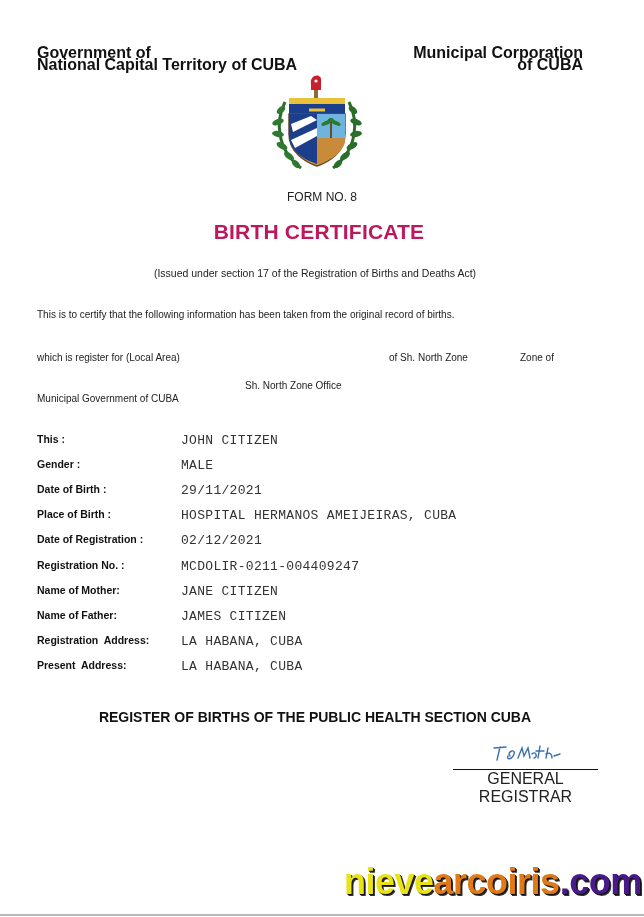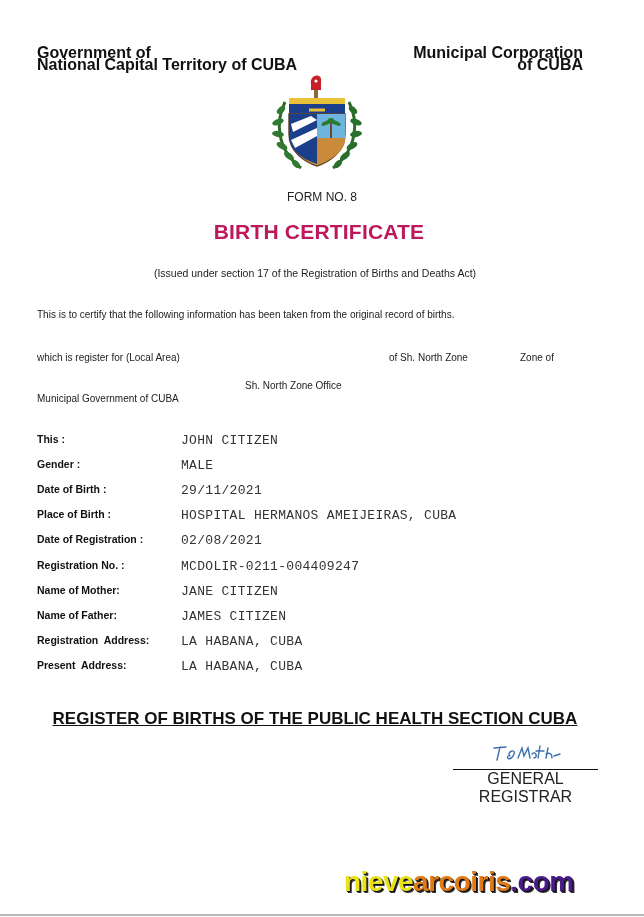--- a/index.html
+++ b/index.html
@@ -18,25 +18,25 @@
   .reg-line { top: 352px; }
   .reg-a { left: 37px; }
   .reg-b { left: 245px; margin-top: 28px; }
   .reg-c { left: 389px; }
   .reg-d { left: 520px; }
   .muni { left: 37px; top: 393px; }
   .fields { left: 37px; top: 433px; }
   .row { position: absolute; left: 0; height: 14px; width: 500px; }
   .lbl { position: absolute; left: 0; font-size: 10.5px; font-weight: bold; color: #111; white-space: pre; }
   .val { position: absolute; left: 144px; font-family: "Liberation Mono", monospace; font-size: 13px; color: #333; letter-spacing: 0.3px; white-space: pre; }
-  .register { left: 0; width: 630px; top: 709px; text-align: center; font-size: 17px; font-weight: bold; color: #111; text-decoration: underline; }
+  .register { left: 0; width: 630px; top: 709px; text-align: center; font-size: 14px; font-weight: bold; color: #111; }
   .sig { left: 490px; top: 742px; width: 75px; height: 22px; }
   .sig-line { left: 453px; top: 769px; width: 145px; height: 1px; background: #111; }
   .registrar { left: 453px; width: 145px; top: 770px; text-align: center; font-size: 16px; color: #222; }
-  .watermark { left: 344px; top: 864px; font-family: "Liberation Sans", sans-serif; font-weight: bold; font-size: 28px; letter-spacing: -0.5px; line-height: 36px; }
+  .watermark { left: 344px; top: 864px; font-family: "Liberation Sans", sans-serif; font-weight: bold; font-size: 36px; letter-spacing: -0.5px; line-height: 36px; }
   .wm-1 { color: #e8e217; text-shadow: 1px 1px 0 #111, 2px 2px 0 #333; }
   .wm-2 { color: #e07a16; text-shadow: 1px 1px 0 #111, 2px 2px 0 #333; }
   .wm-3 { color: #4b1a8a; text-shadow: 1px 1px 0 #111, 2px 2px 0 #333; }
   .bottom-rule { left: 0; top: 914px; width: 644px; height: 2px; background: #b9b9b9; }
 </style>
 </head>
 <body>
 
 <div class="abs hdr hdr-left">
   <div>Government of</div>
@@ -121,21 +121,21 @@
   <div class="row" style="top:50px">
     <span class="lbl">Date of Birth :</span>
     <span class="val">29/11/2021</span>
   </div>
   <div class="row" style="top:75px">
     <span class="lbl">Place of Birth :</span>
     <span class="val">HOSPITAL HERMANOS AMEIJEIRAS, CUBA</span>
   </div>
   <div class="row" style="top:100px">
     <span class="lbl">Date of Registration :</span>
-    <span class="val">02/08/2021</span>
+    <span class="val">02/12/2021</span>
   </div>
   <div class="row" style="top:126px">
     <span class="lbl">Registration No. :</span>
     <span class="val">MCDOLIR-0211-004409247</span>
   </div>
   <div class="row" style="top:151px">
     <span class="lbl">Name of Mother:</span>
     <span class="val">JANE CITIZEN</span>
   </div>
   <div class="row" style="top:176px">

